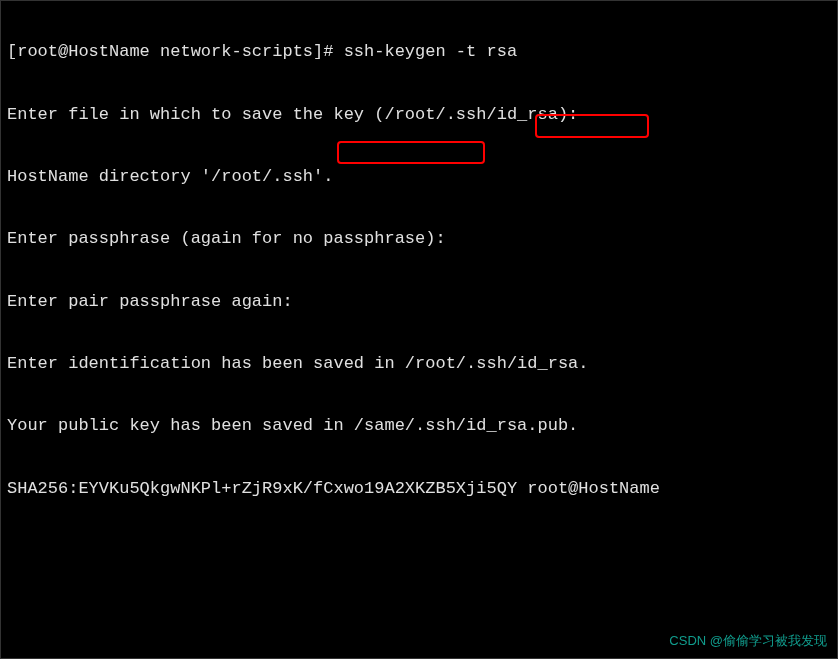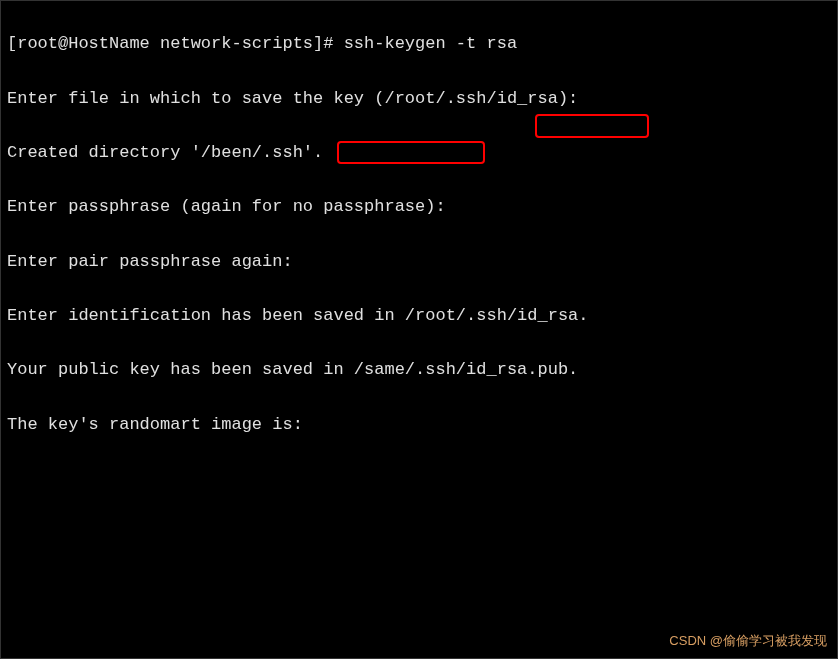--- a/index.html
+++ b/index.html
@@ -20,20 +20,21 @@
       line-height: 1.6;
       border: 1px solid #333;
     }
     .terminal {
       white-space: pre;
       position: relative;
     }
     .line {
       display: block;
       min-height: 27px;
+      margin-top: 8px;
     }
     .highlight-box {
       position: absolute;
       border: 2px solid #ff0000;
       border-radius: 4px;
       pointer-events: none;
     }
     .box1 {
       top: 113px;
       left: 534px;
@@ -43,38 +44,38 @@
     .box2 {
       top: 140px;
       left: 336px;
       width: 148px;
       height: 23px;
     }
     .watermark {
       position: absolute;
       bottom: 6px;
       right: 10px;
-      color: #fdba74;
+      color: #14b8a6;
       font-size: 13px;
       font-family: Arial, sans-serif;
       opacity: 0.85;
     }
   </style>
 </head>
 <body>
 
 <div class="terminal">
 <span class="line">[root@HostName network-scripts]# ssh-keygen -t rsa</span>
 <span class="line">Enter file in which to save the key (/root/.ssh/id_rsa):</span>
-<span class="line">Created directory '/been/.ssh'.</span>
+<span class="line">HostName directory '/root/.ssh'.</span>
 <span class="line">Enter passphrase (again for no passphrase):</span>
 <span class="line">Enter pair passphrase again:</span>
 <span class="line">Enter identification has been saved in /root/.ssh/id_rsa.</span>
 <span class="line">Your public key has been saved in /same/.ssh/id_rsa.pub.</span>
-<span class="line">The key's randomart image is:</span>
+<span class="line">SHA256:EYVKu5QkgwNKPl+rZjR9xK/fCxwo19A2XKZB5Xji5QY root@HostName</span>
 
 
 
 
 
 
 
 
 
 

